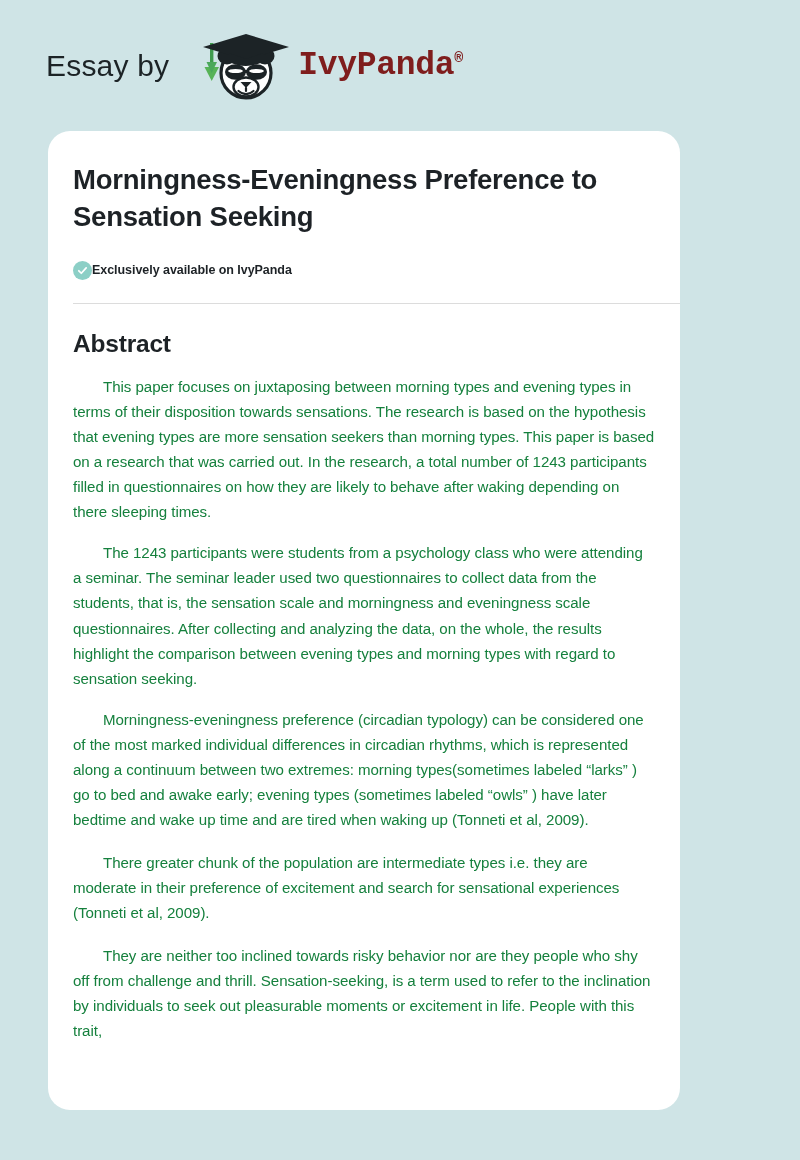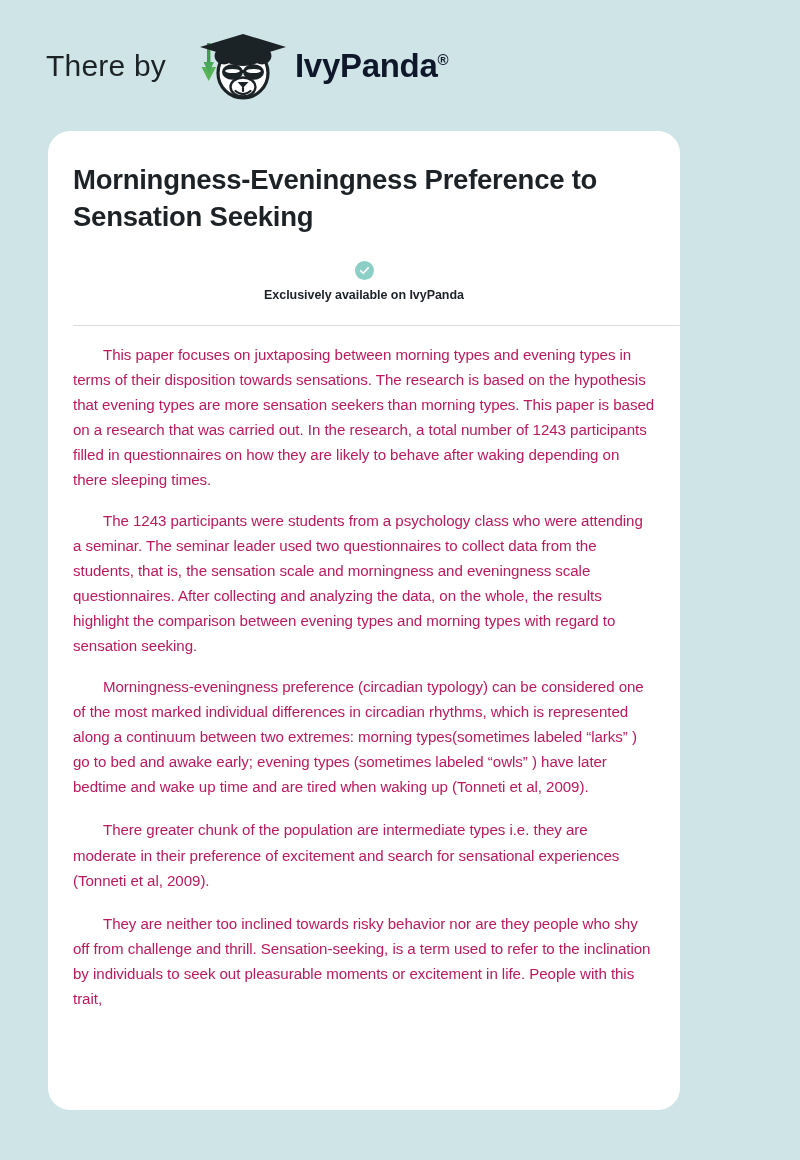--- a/index.html
+++ b/index.html
@@ -35,24 +35,24 @@
     align-items: center;
     gap: 9px;
   }
   .panda-mark {
     width: 118px;
     height: 72px;
     display: block;
     margin-bottom: 2px;
   }
   .brand-wordmark {
-    font-family: Liberation Sans, sans-serif;
+    font-family: Liberation Mono, monospace;
     font-size: 33px;
     font-weight: 700;
-    color: #0f172a;
+    color: #7f1d1d;
     line-height: 1;
     letter-spacing: -0.3px;
     position: relative;
     margin-left: -14px;
   }
   .brand-wordmark .reg {
     font-size: 15px;
     vertical-align: super;
     font-weight: 700;
   }
@@ -80,23 +80,21 @@
     line-height: 1.34;
     color: #1d2226;
     letter-spacing: -0.25px;
     margin: 0 0 0 0;
     max-width: 655px;
   }
 
   .exclusive-badge {
     display: flex;
     align-items: center;
-    gap: 8px;
     margin-top: 25px;
-    flex-direction: column;
   }
   .badge-circle {
     width: 19px;
     height: 19px;
     border-radius: 50%;
     background: #8ccfc6;
     display: flex;
     align-items: center;
     justify-content: center;
     flex: none;
@@ -121,33 +119,33 @@
     font-weight: 700;
     color: #1d2226;
     margin: 25px 0 0 0;
     letter-spacing: -0.2px;
     line-height: 1.2;
   }
 
   p.body-par {
     font-size: 15.1px;
     line-height: 1.66;
-    color: #be185d;
+    color: #15803d;
     margin: 16px 0 0 0;
     text-indent: 30px;
     max-width: 650px;
     letter-spacing: -0.05px;
   }
   p.body-par.tight { margin-top: 18px; }
 </style>
 </head>
 <body>
 
 <div class="brand-bar">
-  <span class="brand-essay-by">There by</span>
+  <span class="brand-essay-by">Essay by</span>
 
   <span class="brand-logo-wrap">
     <span>
       <svg class="panda-mark" viewBox="0 0 118 72" xmlns="http://www.w3.org/2000/svg">
 
         <g fill="#57b357">
           <rect x="25" y="14" width="3.4" height="25" fill="#3f9b4e"></rect>
           <polygon points="26.7,52 19.5,38 34,38"></polygon>
           <polygon points="26.7,44 21.5,33 32,33" fill="#4aa85a"></polygon>
         </g>
@@ -190,20 +188,21 @@
       <span class="badge-circle">
         <svg width="11" height="11" viewBox="0 0 12 12" xmlns="http://www.w3.org/2000/svg">
           <path d="M2 6.3 L4.7 9 L10 3.2" stroke="#ffffff" stroke-width="1.9" fill="none" stroke-linecap="round" stroke-linejoin="round"></path>
         </svg>
       </span>
       <span class="badge-text">Exclusively available on IvyPanda</span>
     </div>
 
     <div class="divider"></div>
 
+    <h2 class="section-heading">Abstract</h2>
     <p class="body-par">This paper focuses on juxtaposing between morning types and evening types in terms of their disposition towards sensations. The research is based on the hypothesis that evening types are more sensation seekers than morning types. This paper is based on a research that was carried out. In the research, a total number of 1243 participants filled in questionnaires on how they are likely to behave after waking depending on there sleeping times.</p>
     <p class="body-par">The 1243 participants were students from a psychology class who were attending a seminar. The seminar leader used two questionnaires to collect data from the students, that is, the sensation scale and morningness and eveningness scale questionnaires. After collecting and analyzing the data, on the whole, the results highlight the comparison between evening types and morning types with regard to sensation seeking.</p>
 
     <p class="body-par">Morningness-eveningness preference (circadian typology) can be considered one of the most marked individual differences in circadian rhythms, which is represented along a continuum between two extremes: morning types(sometimes labeled “larks” ) go to bed and awake early; evening types (sometimes labeled “owls” ) have later bedtime and wake up time and are tired when waking up (Tonneti et al, 2009).</p>
     <p class="body-par tight">There greater chunk of the population are intermediate types i.e. they are moderate in their preference of excitement and search for sensational experiences (Tonneti et al, 2009).</p>
     <p class="body-par tight">They are neither too inclined towards risky behavior nor are they people who shy off from challenge and thrill. Sensation-seeking, is a term used to refer to the inclination by individuals to seek out pleasurable moments or excitement in life. People with this trait,</p>
 
   </div>
 </div>
 

